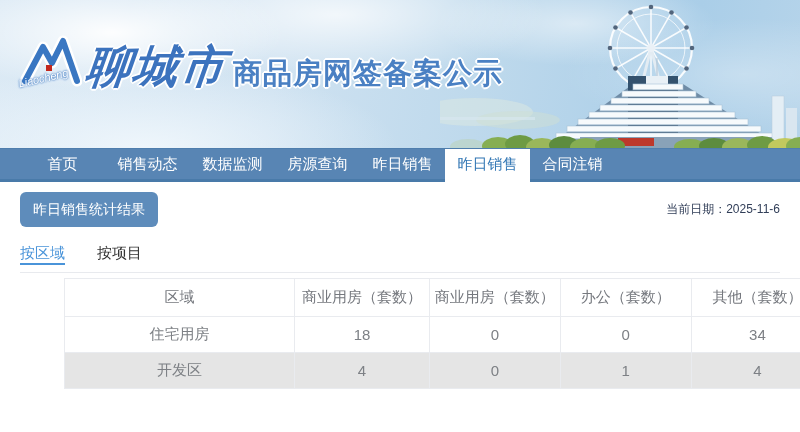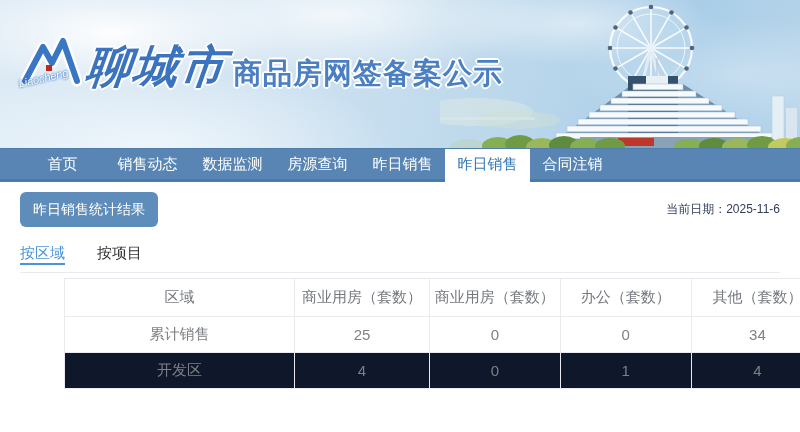--- a/index.html
+++ b/index.html
@@ -42,21 +42,21 @@
     border-radius:6px;cursor:pointer;}
   .date{font-size:12px;color:#313e58;}
   .tabs{margin-top:21px;display:flex;gap:32px;}
   .tab{font-size:15px;color:#333;padding-bottom:0;cursor:pointer;}
   .tab.active{color:#4a94d9;border-bottom:2px solid #4a94d9;}
   .divider{height:1px;background:#e8eaee;margin-top:7px;}
   table{margin-top:5px;width:100%;border-collapse:collapse;table-layout:fixed;margin-left:44px;}
   th,td{border:1px solid #e9ebef;height:35px;text-align:center;font-size:15px;color:#7d8085;
     font-weight:normal;padding:0;}
   th{height:37px;color:#75787e;}
-  tr.alt td{background:#0f172a;}
+  tr.alt td{background:#e5e5e5;}
 </style>
 </head>
 <body>
 
 <div class="page">
 
   <header class="site-header">
 
     <svg class="scene" viewBox="0 0 360 148" aria-hidden="true">
 
@@ -181,22 +181,22 @@
         <tr>
           <th>区域</th>
           <th>商业用房（套数）</th>
           <th>商业用房（套数）</th>
           <th>办公（套数）</th>
           <th>其他（套数）</th>
         </tr>
       </thead>
       <tbody>
         <tr>
-          <td>累计销售</td>
-          <td>25</td>
+          <td>住宅用房</td>
+          <td>18</td>
           <td>0</td>
           <td>0</td>
           <td>34</td>
         </tr>
         <tr class="alt">
           <td>开发区</td>
           <td>4</td>
           <td>0</td>
           <td>1</td>
           <td>4</td>

